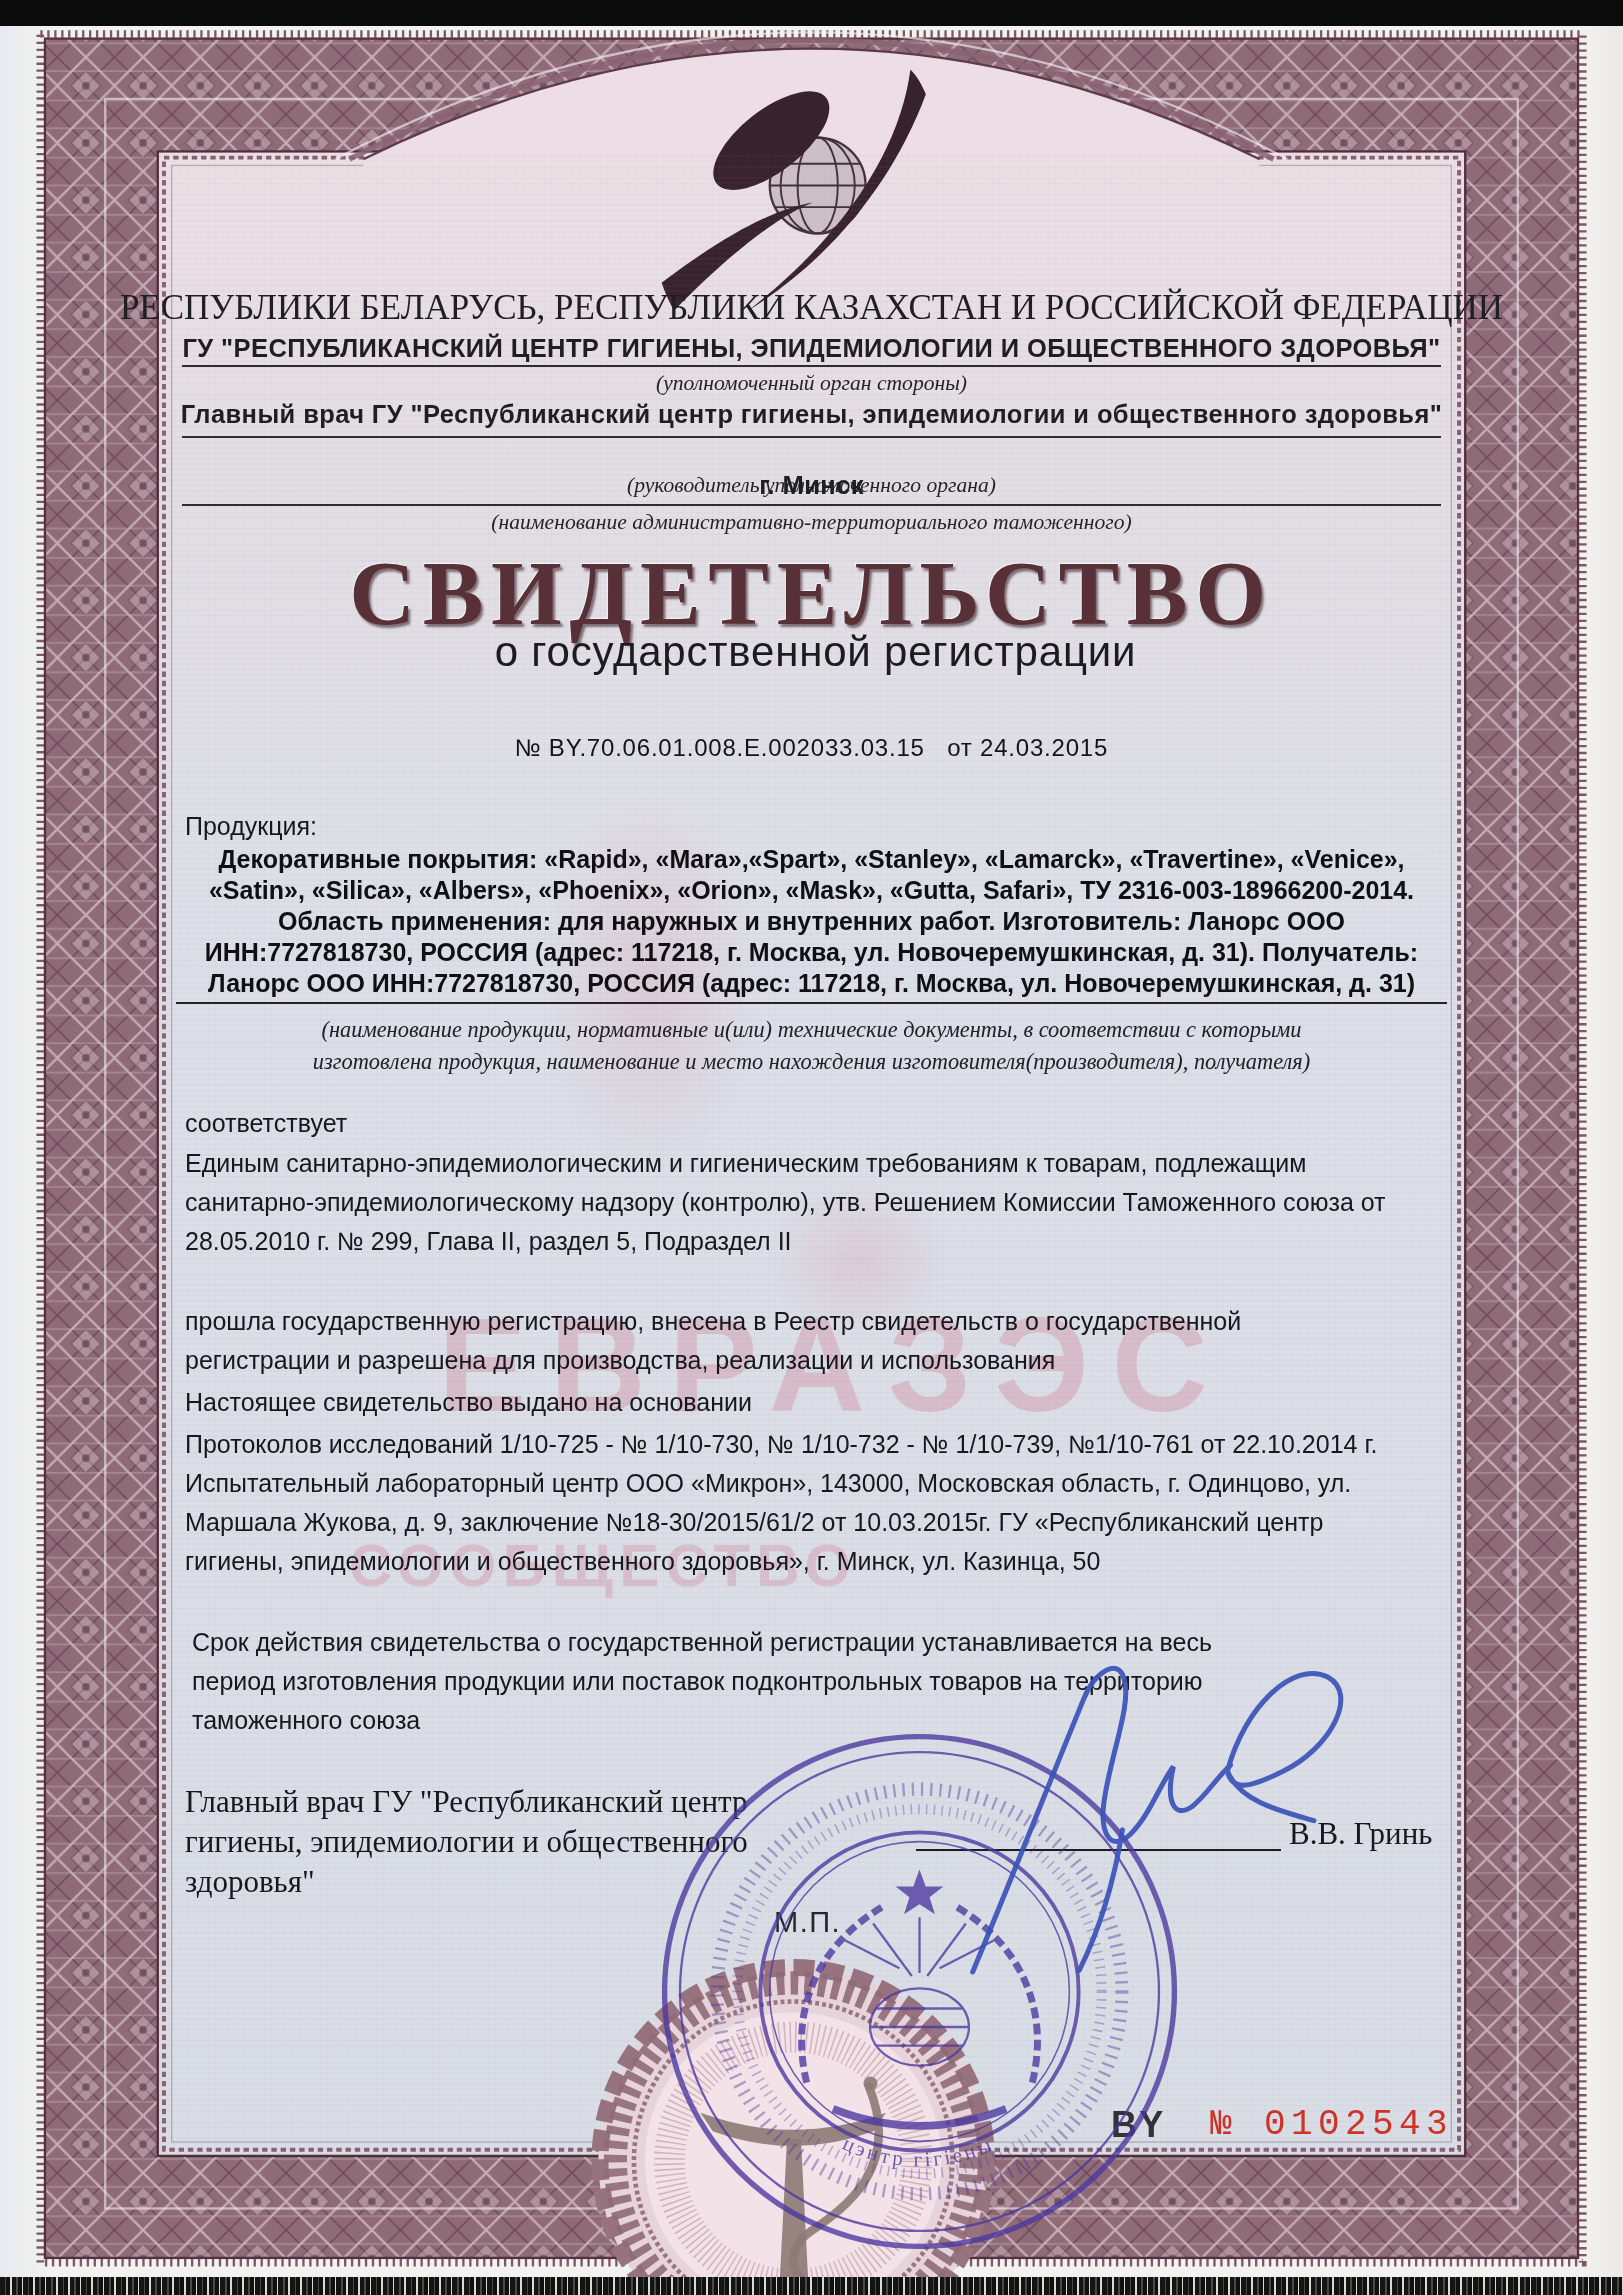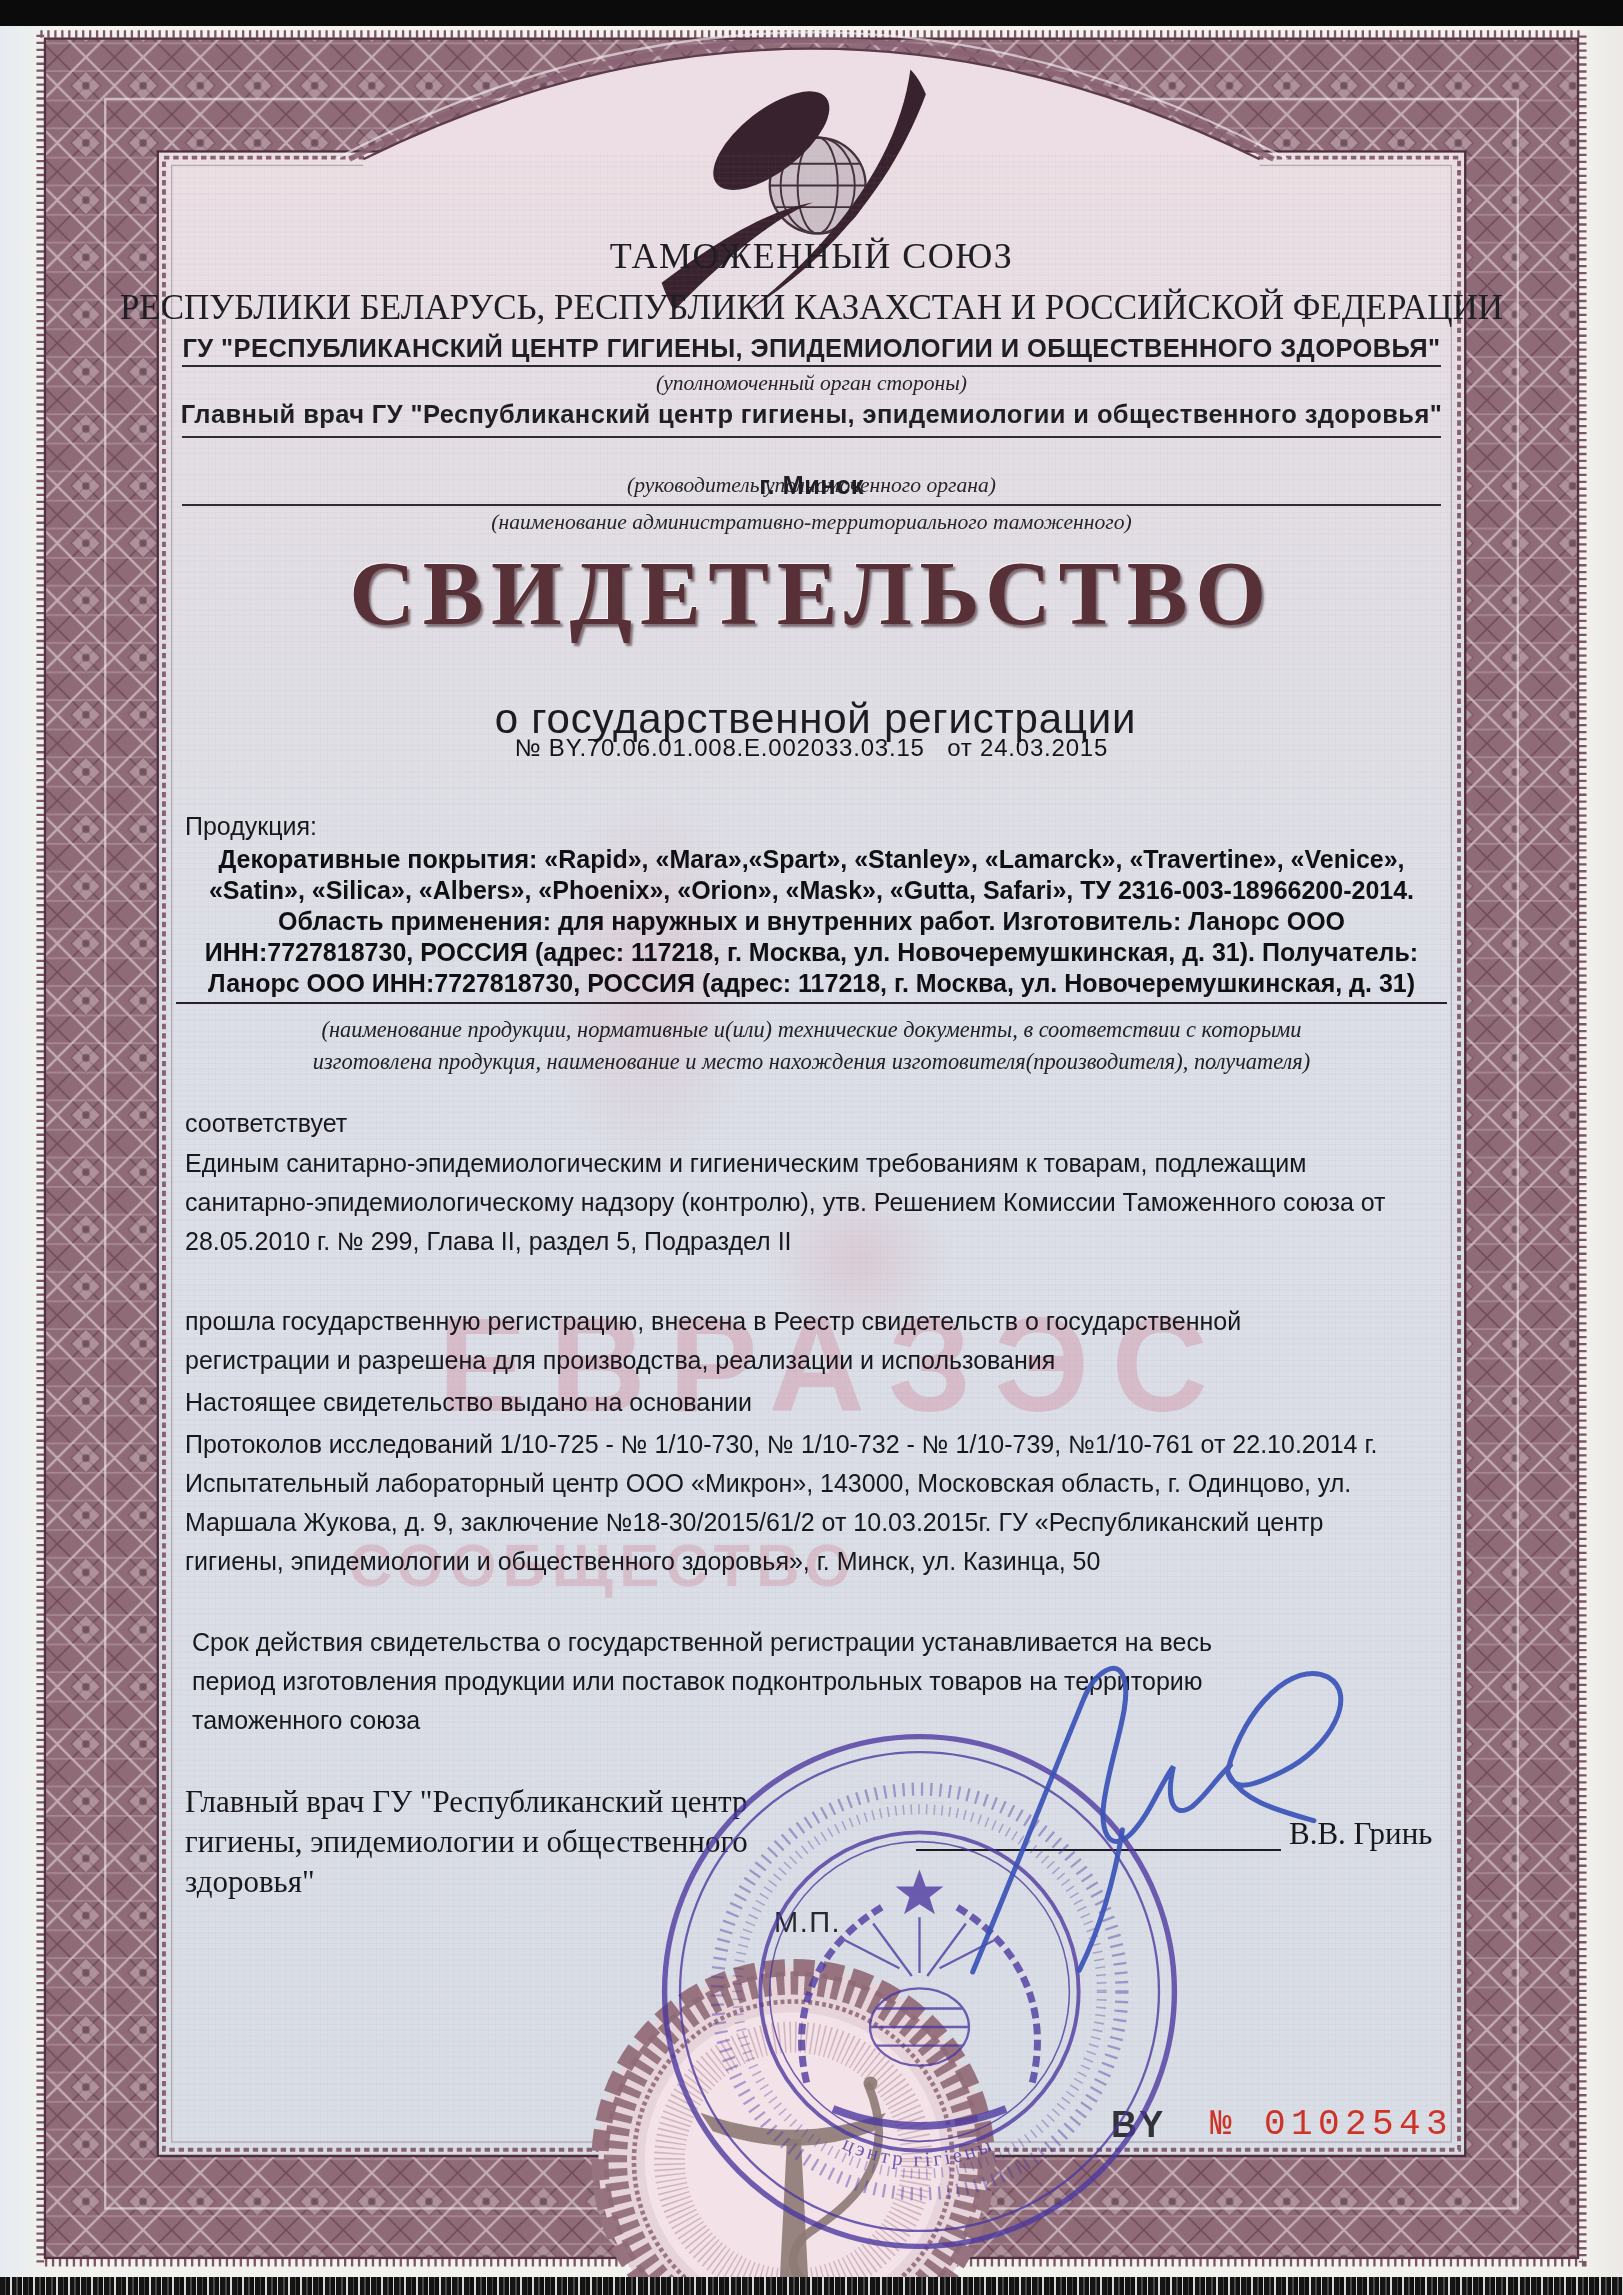--- a/index.html
+++ b/index.html
@@ -93,34 +93,33 @@
     </g>
   </svg>
 
   <div class="abs wash" style="left:495px;top:719px;width:309px;height:526px;background:radial-gradient(closest-side,rgba(216,126,148,0.20),rgba(216,126,148,0) 72%);"></div>
   <div class="abs wash" style="left:727px;top:1144px;width:263px;height:232px;background:radial-gradient(closest-side,rgba(216,126,148,0.20),rgba(216,126,148,0) 70%);"></div>
   <div class="abs content-tex"></div>
 
   <div class="abs ctr wm-big" style="top:1289px;">ЕВРАЗЭС</div>
   <div class="abs wm-small" style="left:294px;top:1524px;width:618px;text-align:center;margin-top:7px;">СООБЩЕСТВО</div>
 
-  <div class="abs ctr serif" style="top:235px;font-size:36px;letter-spacing:1.5px;">ТАМОЖЕННЫЙ СОЮЗ</div>
   <div class="abs ctr serif" style="top:288px;font-size:35px;">РЕСПУБЛИКИ БЕЛАРУСЬ, РЕСПУБЛИКИ КАЗАХСТАН И РОССИЙСКОЙ ФЕДЕРАЦИИ</div>
   <div class="abs ctr h-org" style="top:334px;">ГУ "РЕСПУБЛИКАНСКИЙ ЦЕНТР ГИГИЕНЫ, ЭПИДЕМИОЛОГИИ И ОБЩЕСТВЕННОГО ЗДОРОВЬЯ"</div>
   <div class="abs hrule" style="left:182px;right:182px;top:365px;"></div>
   <div class="abs ctr note" style="top:371px;">(уполномоченный орган стороны)</div>
   <div class="abs ctr h-org" style="top:400px;">Главный врач ГУ "Республиканский центр гигиены, эпидемиологии и общественного здоровья"</div>
   <div class="abs hrule" style="left:182px;right:182px;top:436px;"></div>
   <div class="abs ctr note" style="top:437px;margin-top:36px;">(руководитель уполномоченного органа)</div>
   <div class="abs ctr h-org" style="top:471px;">г. Минск</div>
   <div class="abs hrule" style="left:182px;right:182px;top:504px;"></div>
   <div class="abs ctr note" style="top:510px;">(наименование административно-территориального таможенного)</div>
 
   <div class="abs ctr big-title" style="top:541px;">СВИДЕТЕЛЬСТВО</div>
-  <div class="abs ctr sub-title" style="top:695px;padding-left:8px;">о государственной регистрации</div>
+  <div class="abs ctr sub-title" style="top:628px;padding-left:8px;">о государственной регистрации</div>
   <div class="abs ctr num-line" style="top:734px;">
     <span>№ BY.70.06.01.008.Е.002033.03.15</span>&nbsp;&nbsp;&nbsp;<span>от 24.03.2015</span>
   </div>
 
   <div class="abs body-txt" style="left:185px;top:807px;">Продукция:</div>
   <div class="abs bold-block" style="left:176px;right:176px;top:844px;">Декоративные покрытия: «Rapid», «Mara»,«Spart», «Stanley», «Lamarck», «Travertine», «Venice»,
 «Satin», «Silica», «Albers», «Phoenix», «Orion», «Mask», «Gutta, Safari», ТУ 2316-003-18966200-2014.
 Область применения: для наружных и внутренних работ. Изготовитель: Ланорс ООО
 ИНН:7727818730, РОССИЯ (адрес: 117218, г. Москва, ул. Новочеремушкинская, д. 31). Получатель:
 Ланорс ООО ИНН:7727818730, РОССИЯ (адрес: 117218, г. Москва, ул. Новочеремушкинская, д. 31)</div>

